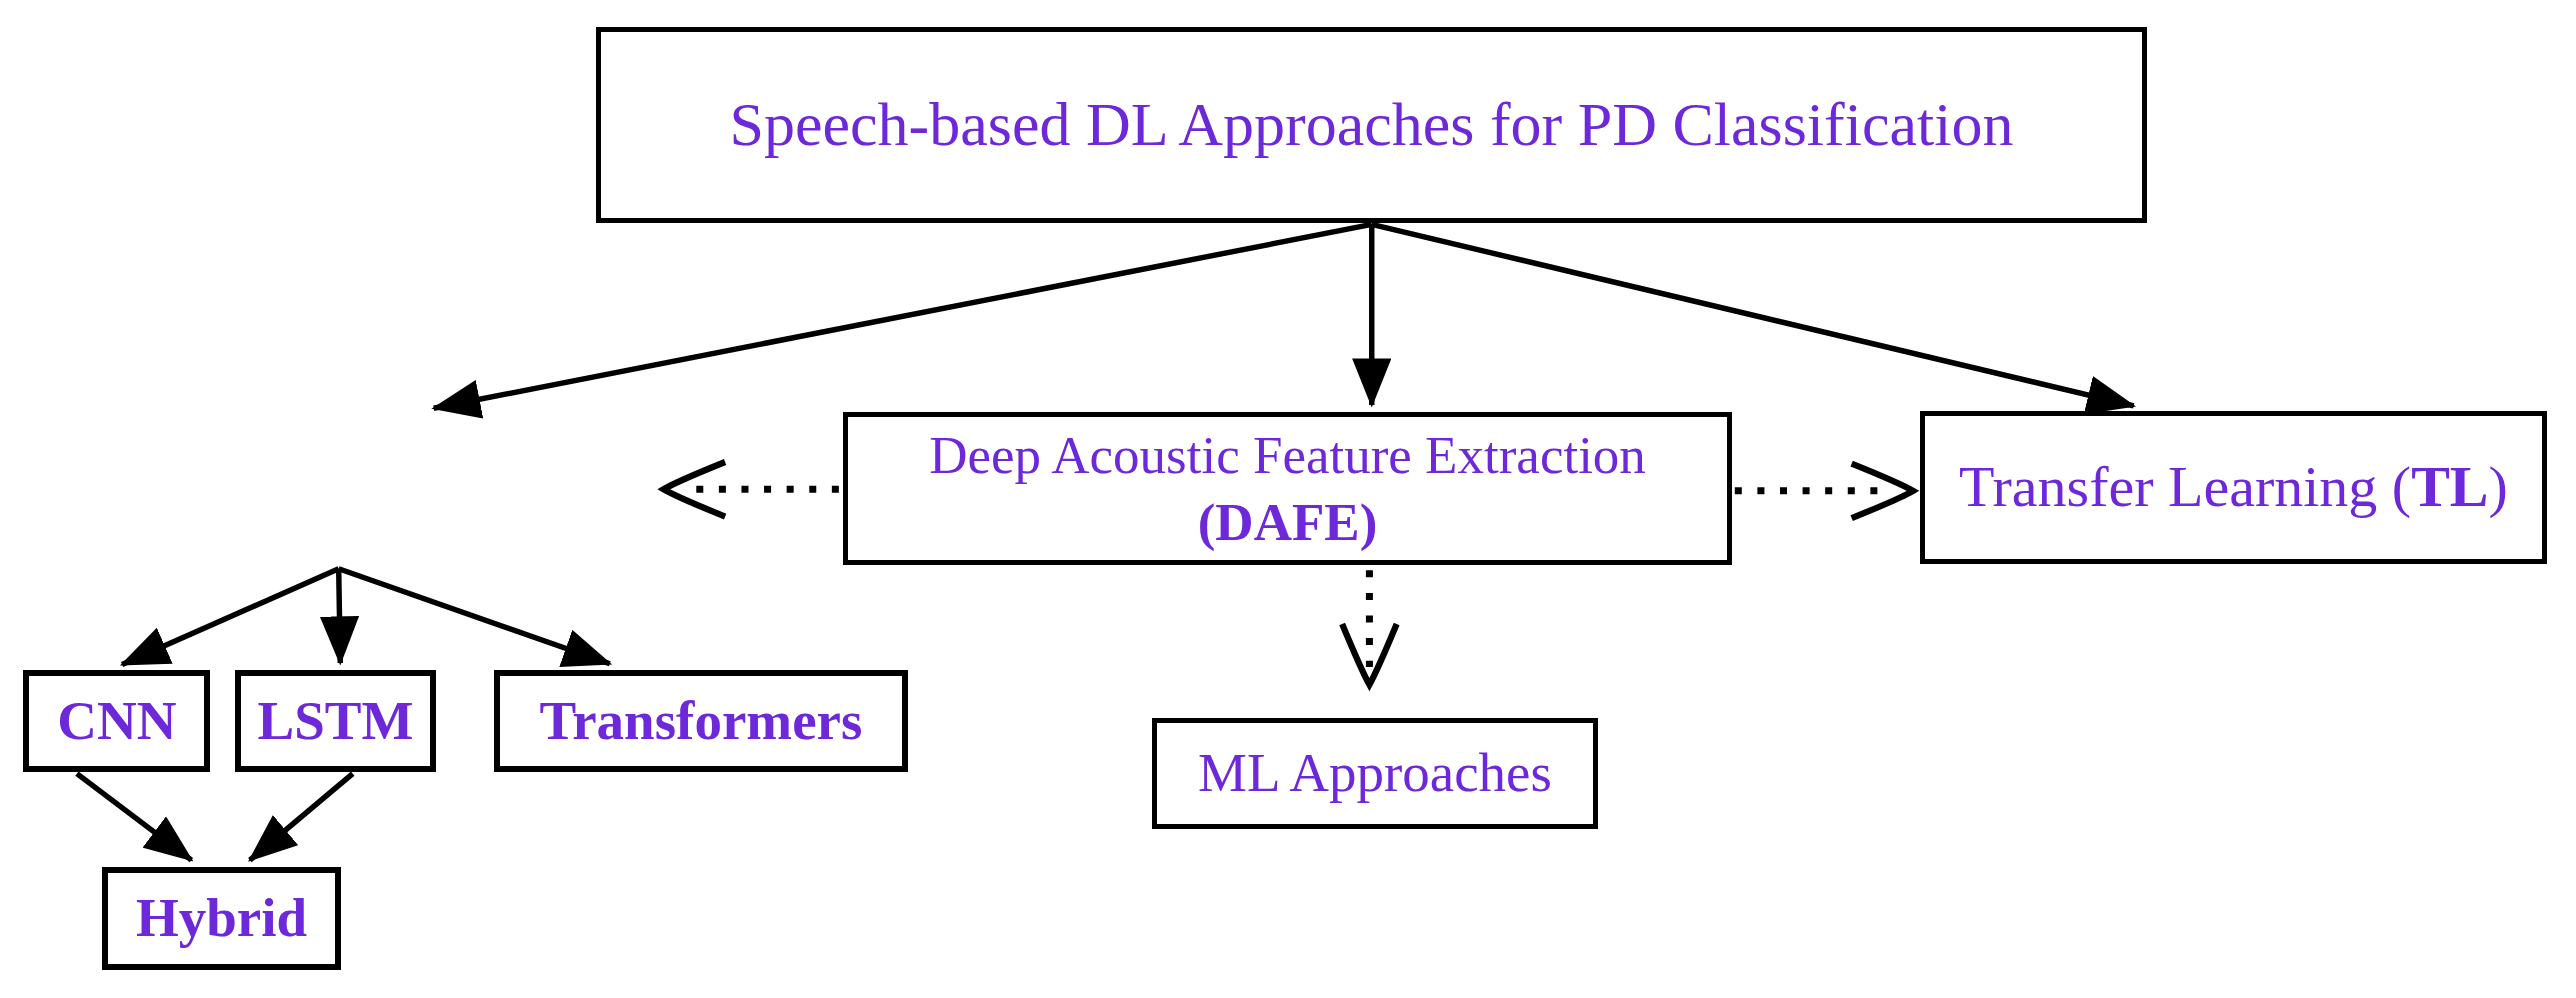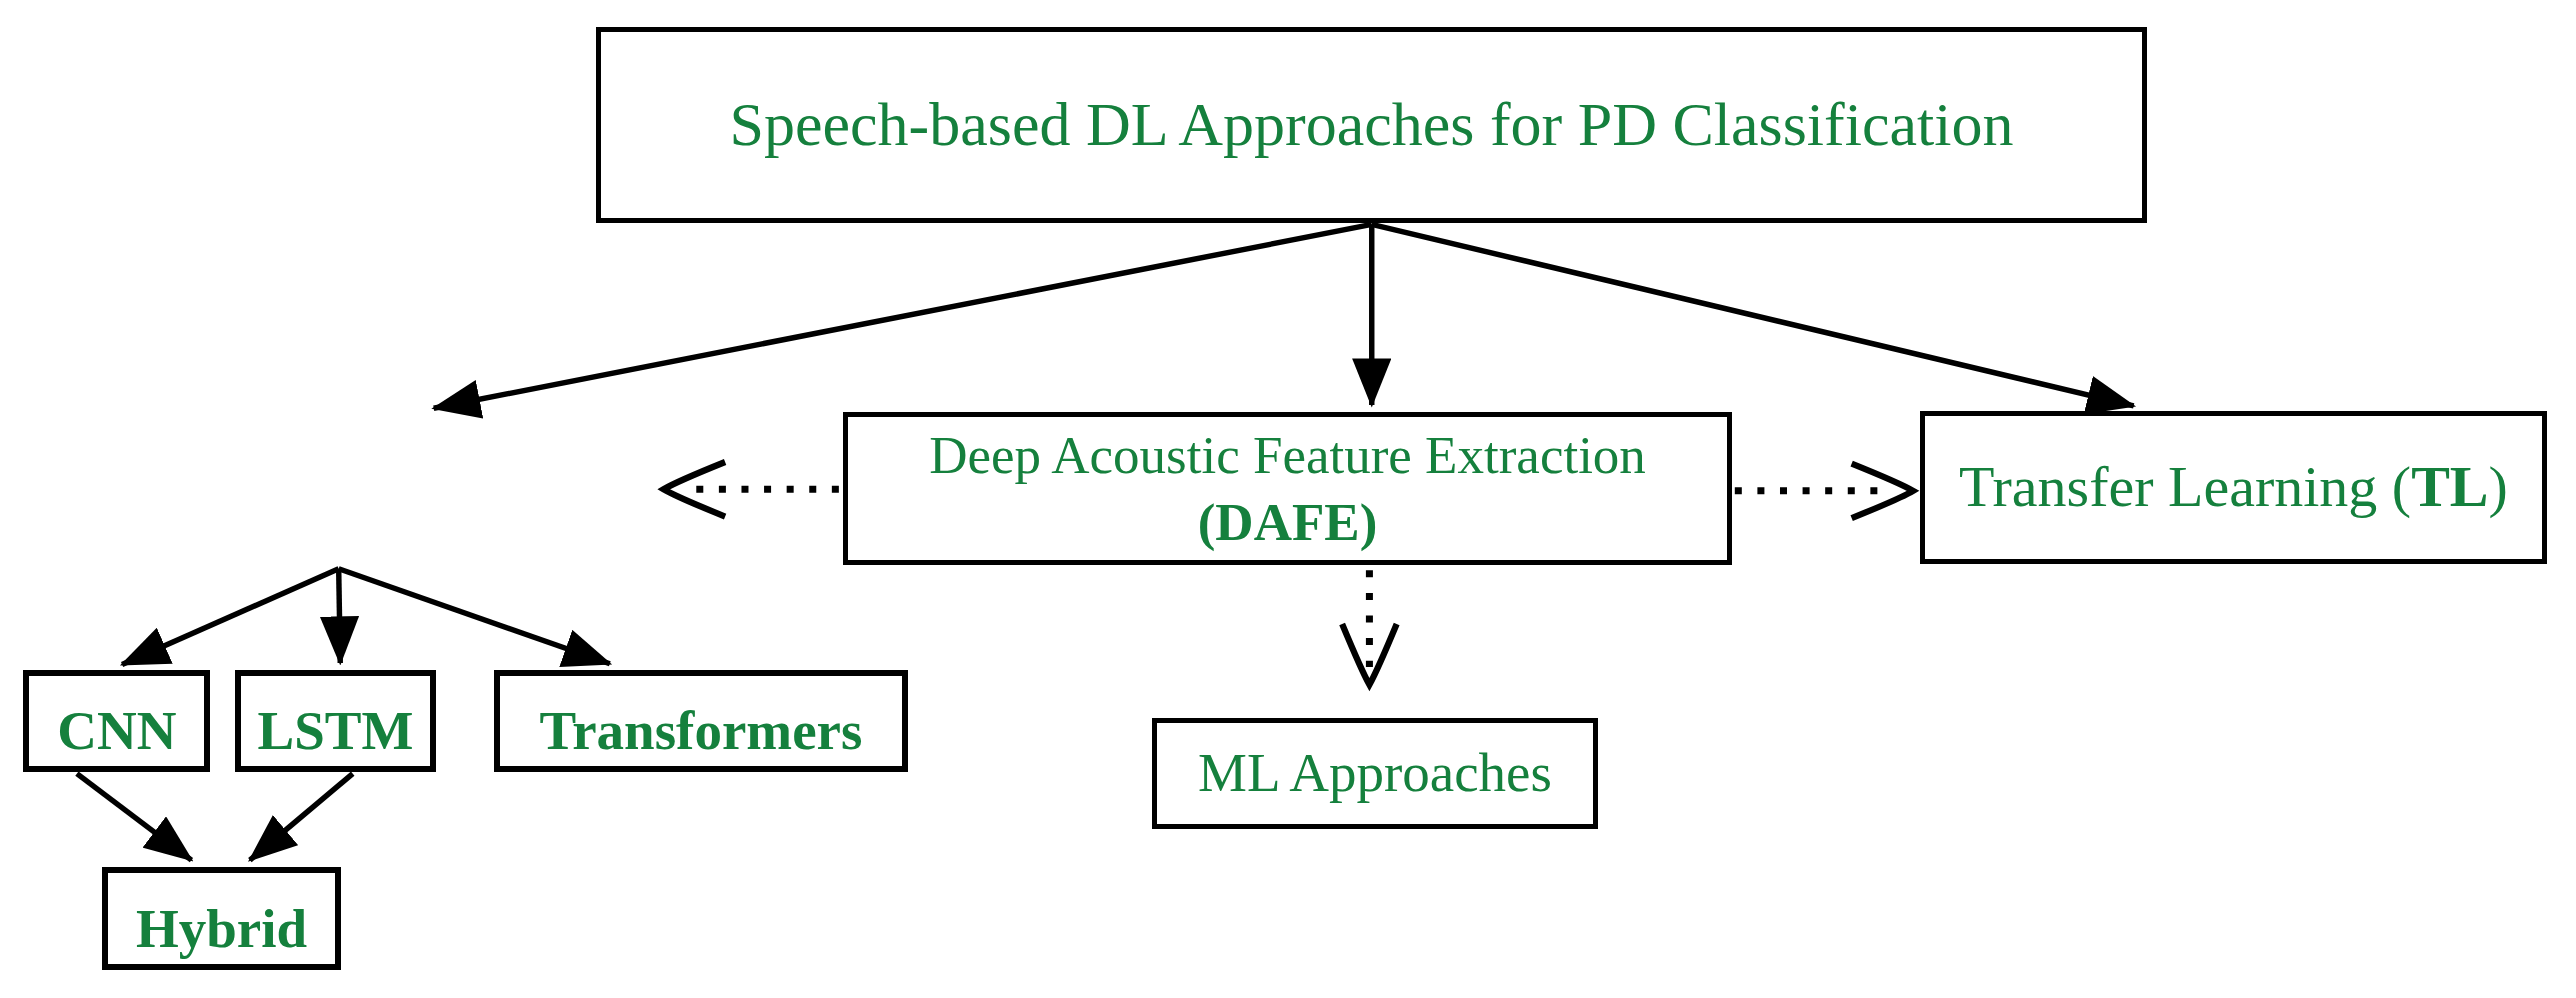--- a/index.html
+++ b/index.html
@@ -6,41 +6,41 @@
     margin: 0;
     padding: 0;
     background: #ffffff;
   }
   .canvas {
     position: relative;
     width: 2576px;
     height: 998px;
     background: #ffffff;
     font-family: "Liberation Serif", "DejaVu Serif", serif;
-    color: #15803d;
+    color: #6d28d9;
     overflow: hidden;
   }
   .edge-layer {
     position: absolute;
     left: 0; top: 0;
     width: 2576px;
     height: 998px;
   }
   .node {
     position: absolute;
     box-sizing: border-box;
     background: #ffffff;
     border: 5.5px solid #000000;
     display: flex;
     align-items: center;
     justify-content: center;
     text-align: center;
     line-height: 1.25;
   }
-  .node.small { border-width: 6.2px; align-items: flex-end; }
+  .node.small { border-width: 6.2px; }
   .node .bold { font-weight: bold; }
   .root-label      { font-size: 62px; }
   .mid-label       { font-size: 58px; }
   .dafe-label      { font-size: 53px; }
   .small-label     { font-size: 55px; font-weight: bold; }
   .ml-label        { font-size: 55px; }
   
   #node-root         { left: 596px;  top: 27px;   width: 1551px; height: 196px; }
   #node-e2e          { left: 118px;  top: 411px;  width: 539px;  height: 156px; }
   #node-dafe         { left: 843px; top: 412px;  width: 889px; height: 153px; align-items: center; }

